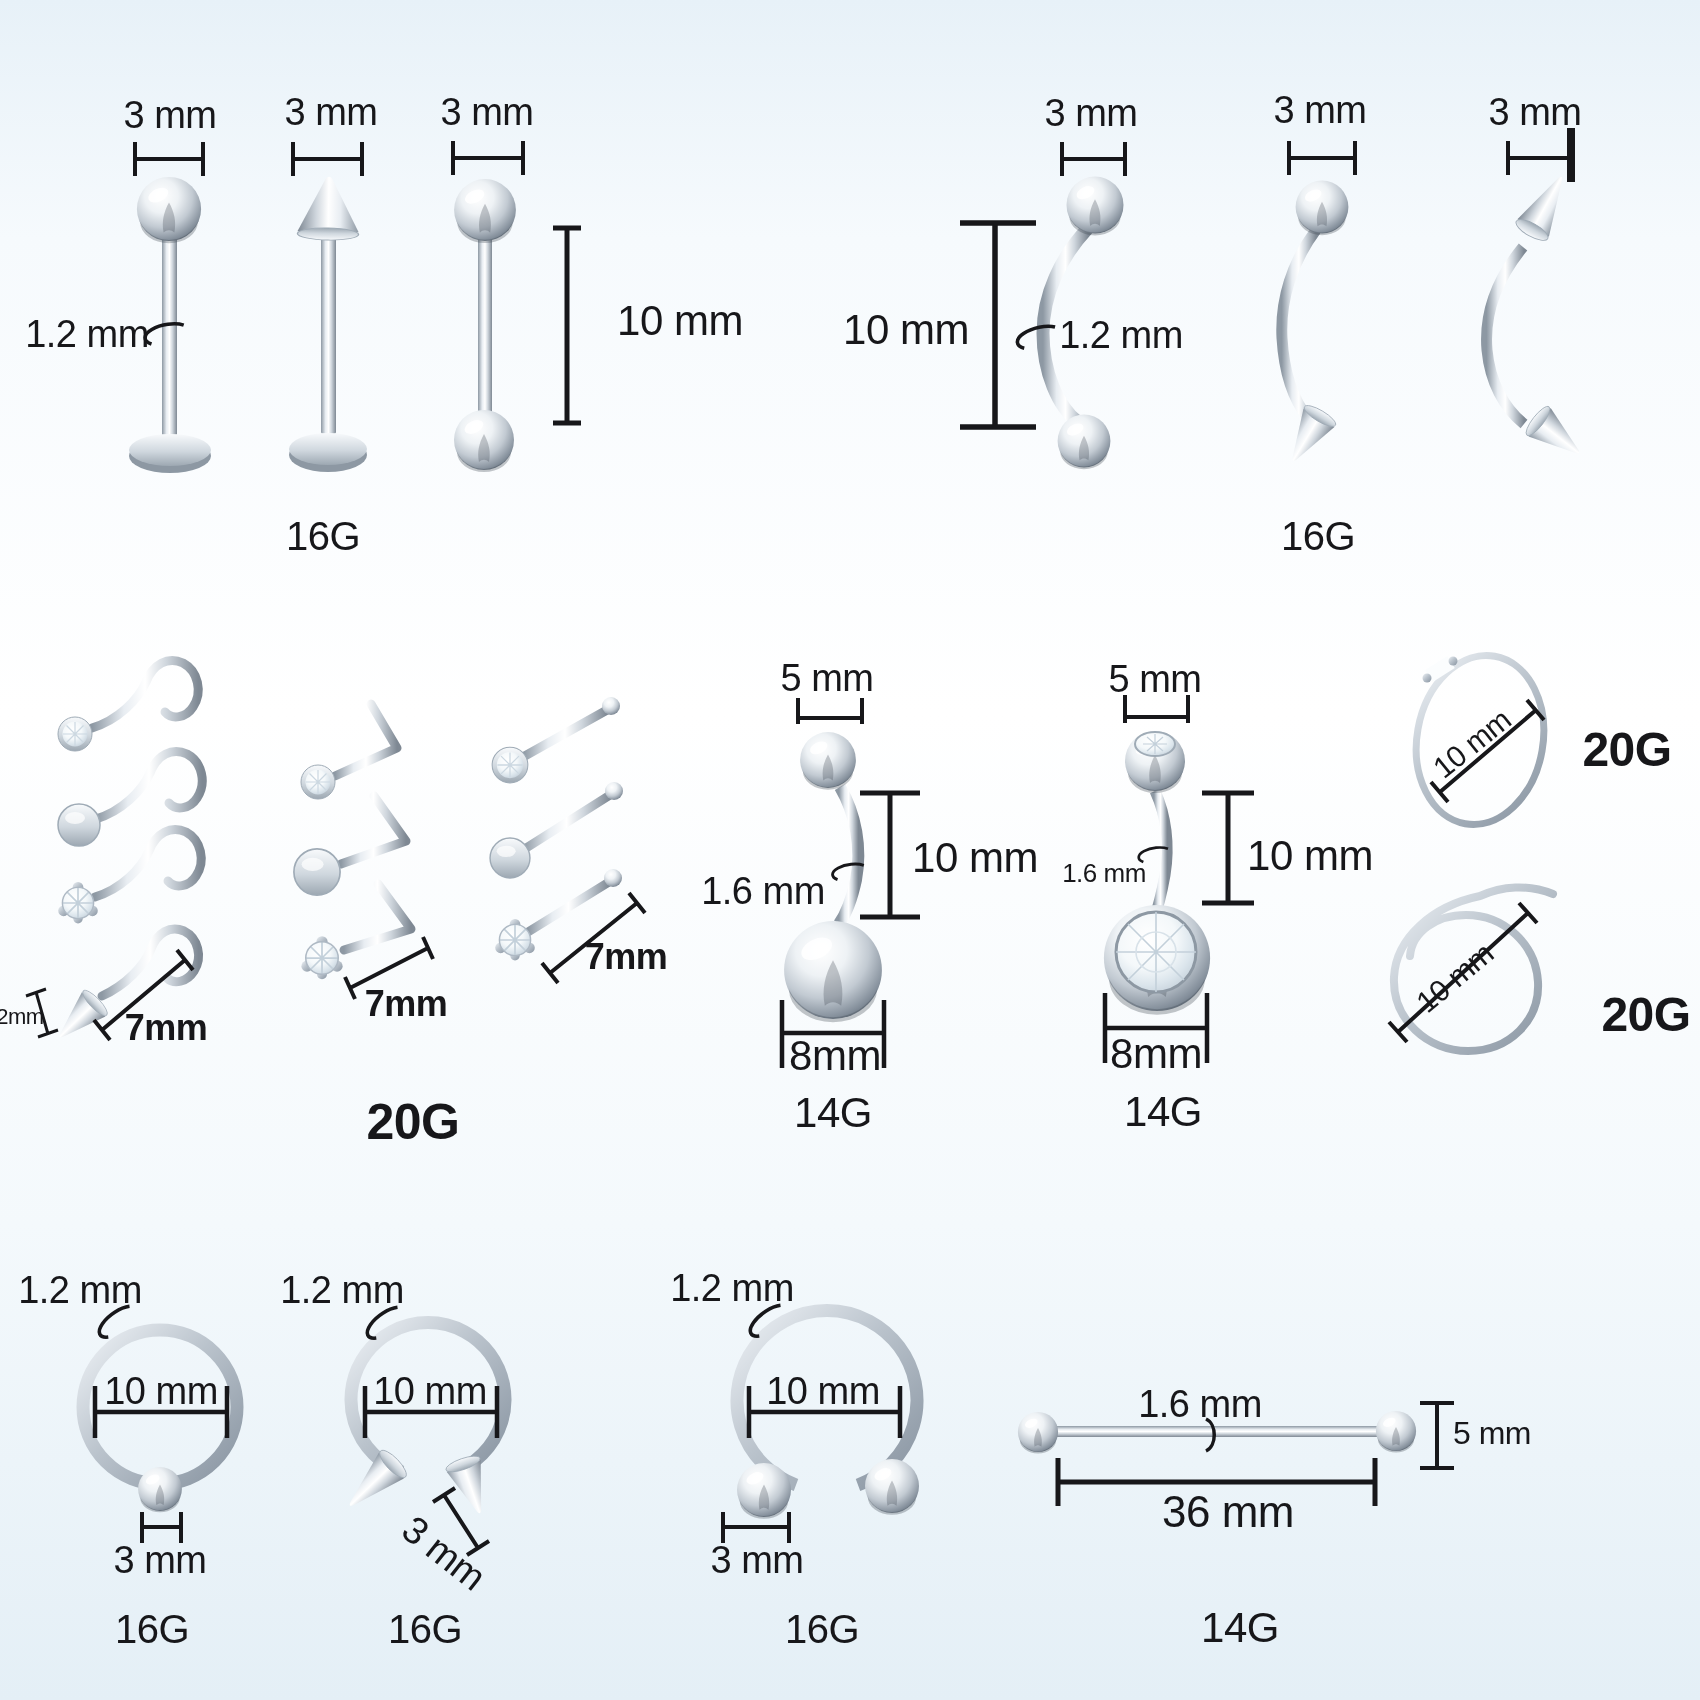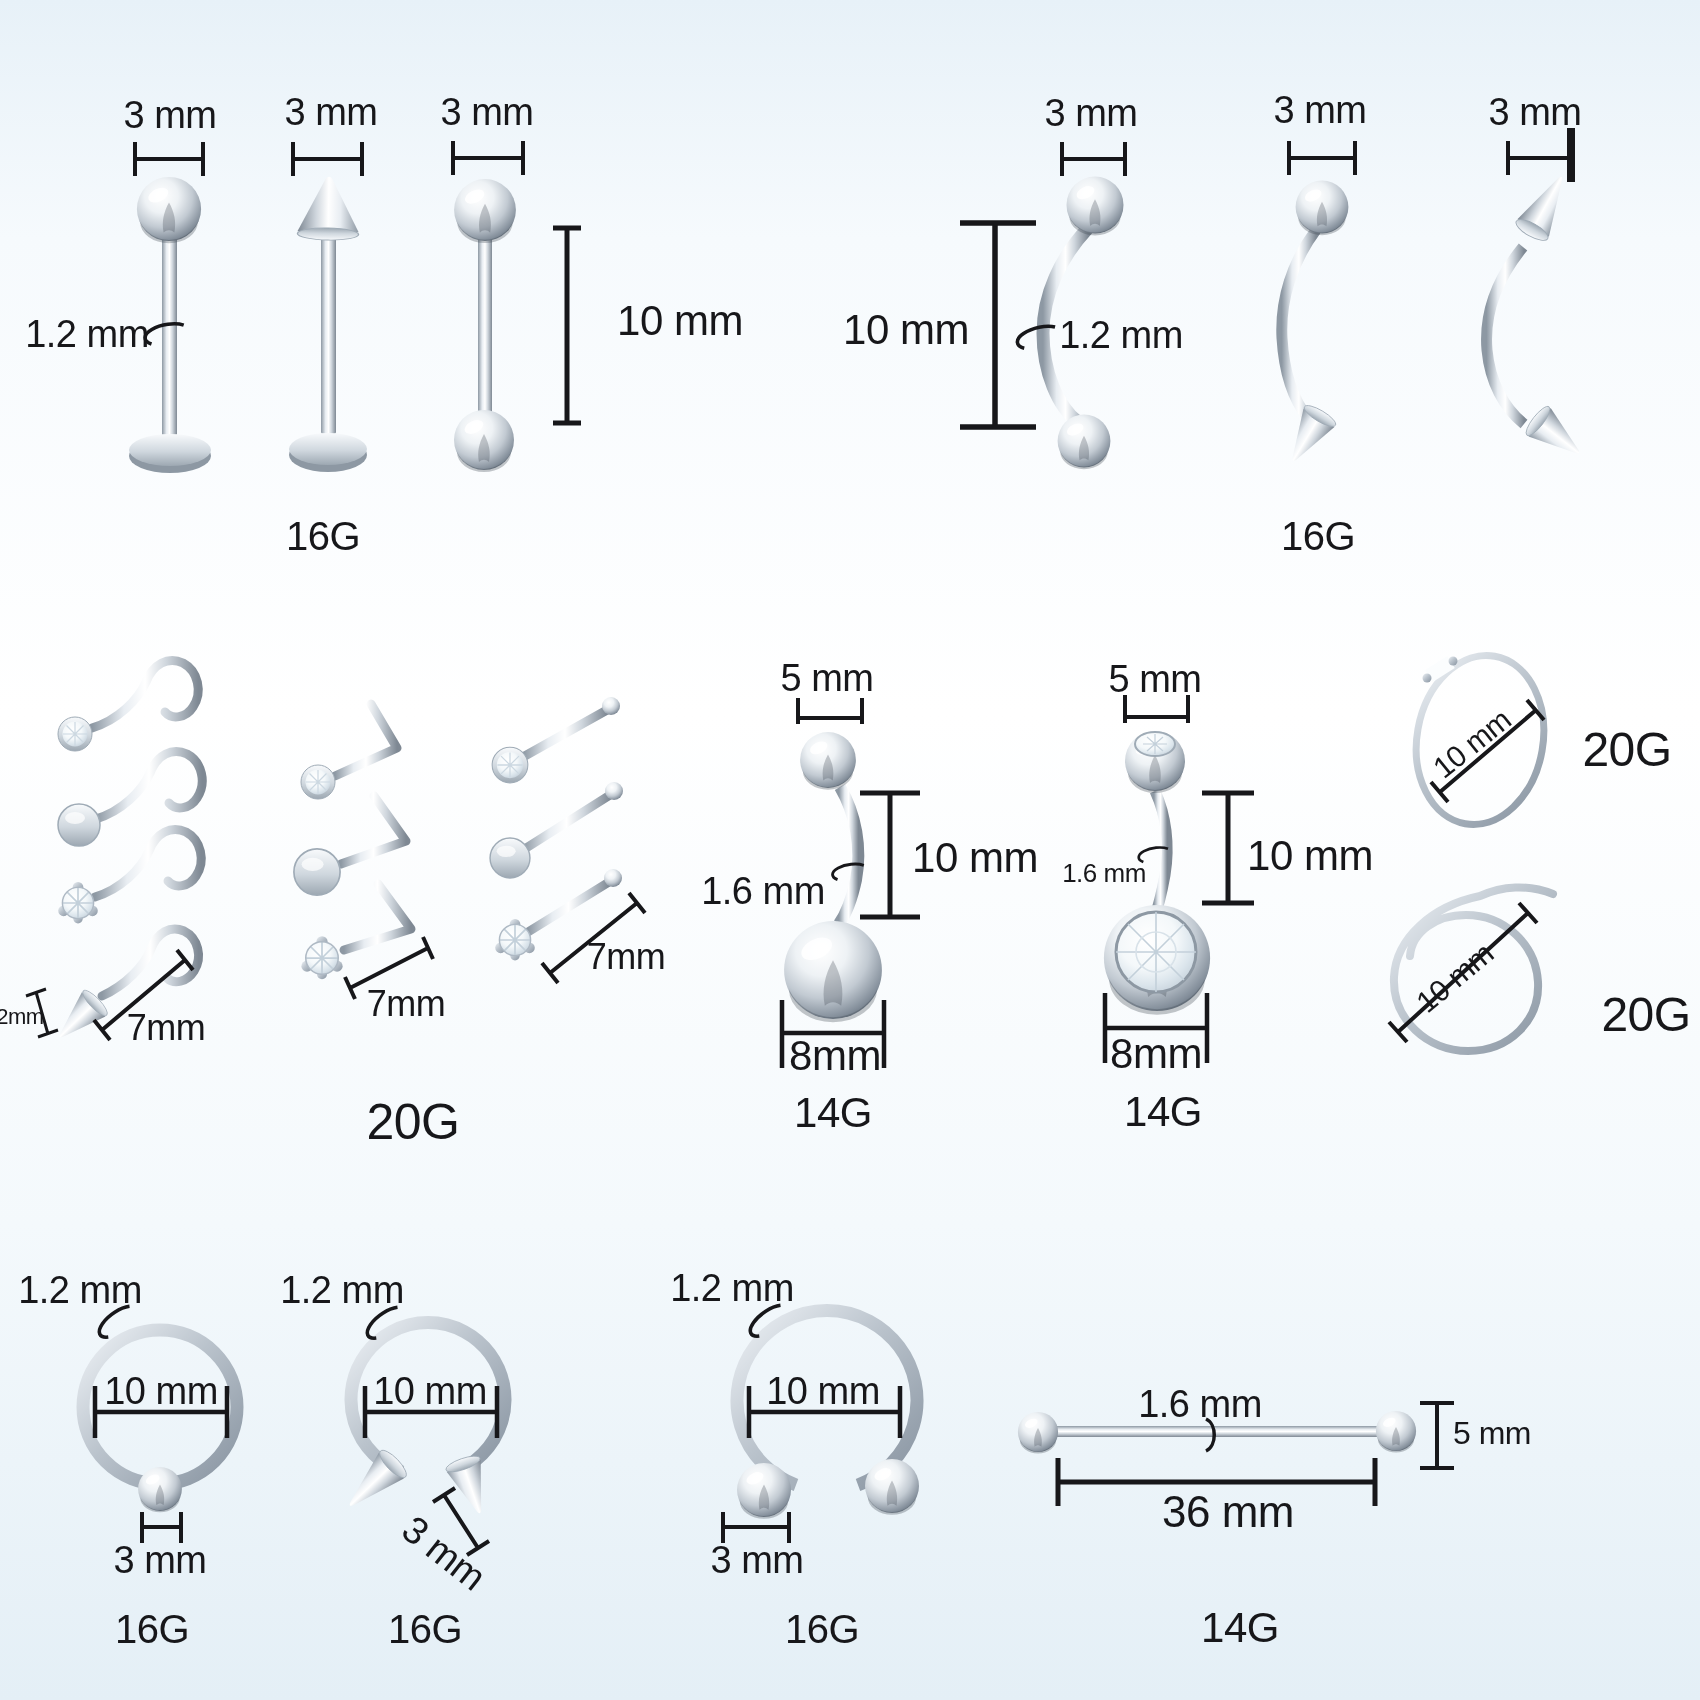--- a/index.html
+++ b/index.html
@@ -10,21 +10,21 @@
   }
   .stage{position:absolute;left:0;top:0;width:1700px;height:1700px;padding-left:7px;}
   svg.art{position:absolute;left:0;top:0;}
   .lbl{
     position:absolute;color:#17171a;font-size:38px;line-height:1;
     transform:translate(-50%,-50%);white-space:nowrap;letter-spacing:-0.5px;
   }
   .f22{font-size:22px}.f26{font-size:26px}.f30{font-size:30px}.f32{font-size:32px}
   .f36{font-size:36px}.f40{font-size:40px}.f42{font-size:42px}.f44{font-size:44px}
   .f48{font-size:48px}.f50{font-size:50px}
-  .bold{font-weight:normal}
+  .bold{font-weight:bold}
 </style>
 </head>
 <body>
 
 <div class="stage">
 
 <svg class="art" width="1700" height="1700" viewBox="0 0 1700 1700">
   <defs>
     <radialGradient id="gBall" cx="0.38" cy="0.3" r="0.75">
       <stop offset="0" stop-color="#ffffff"></stop>

